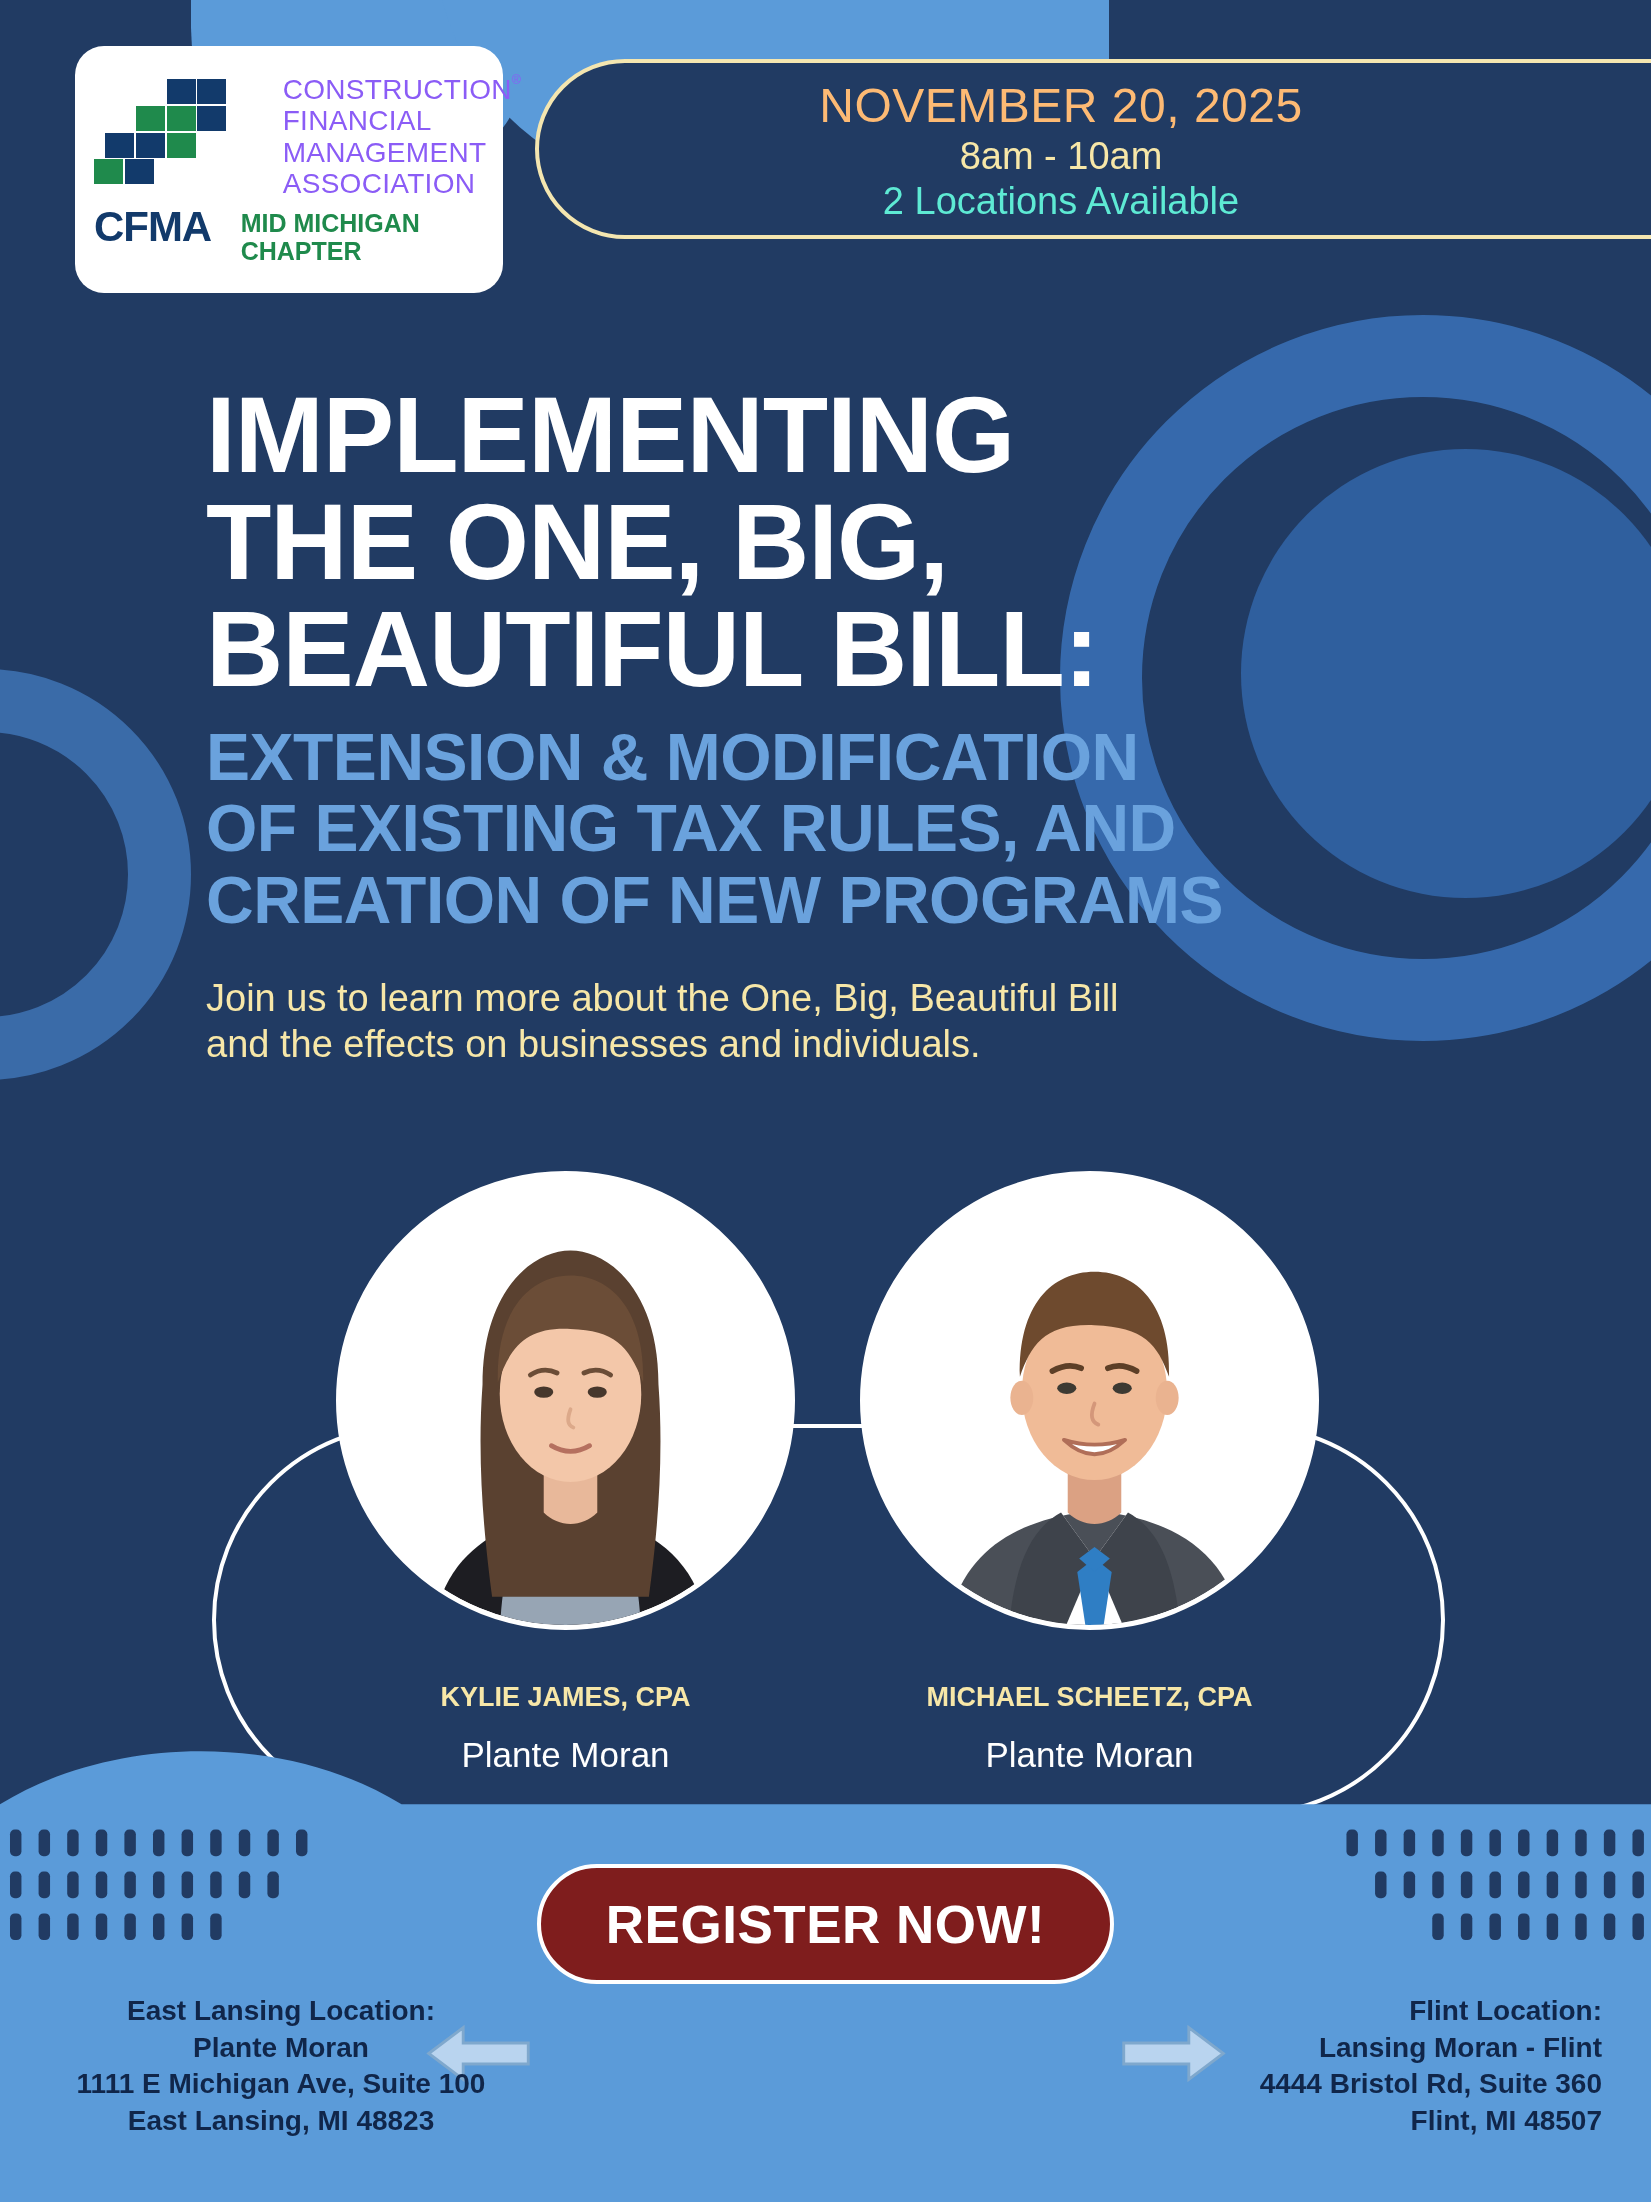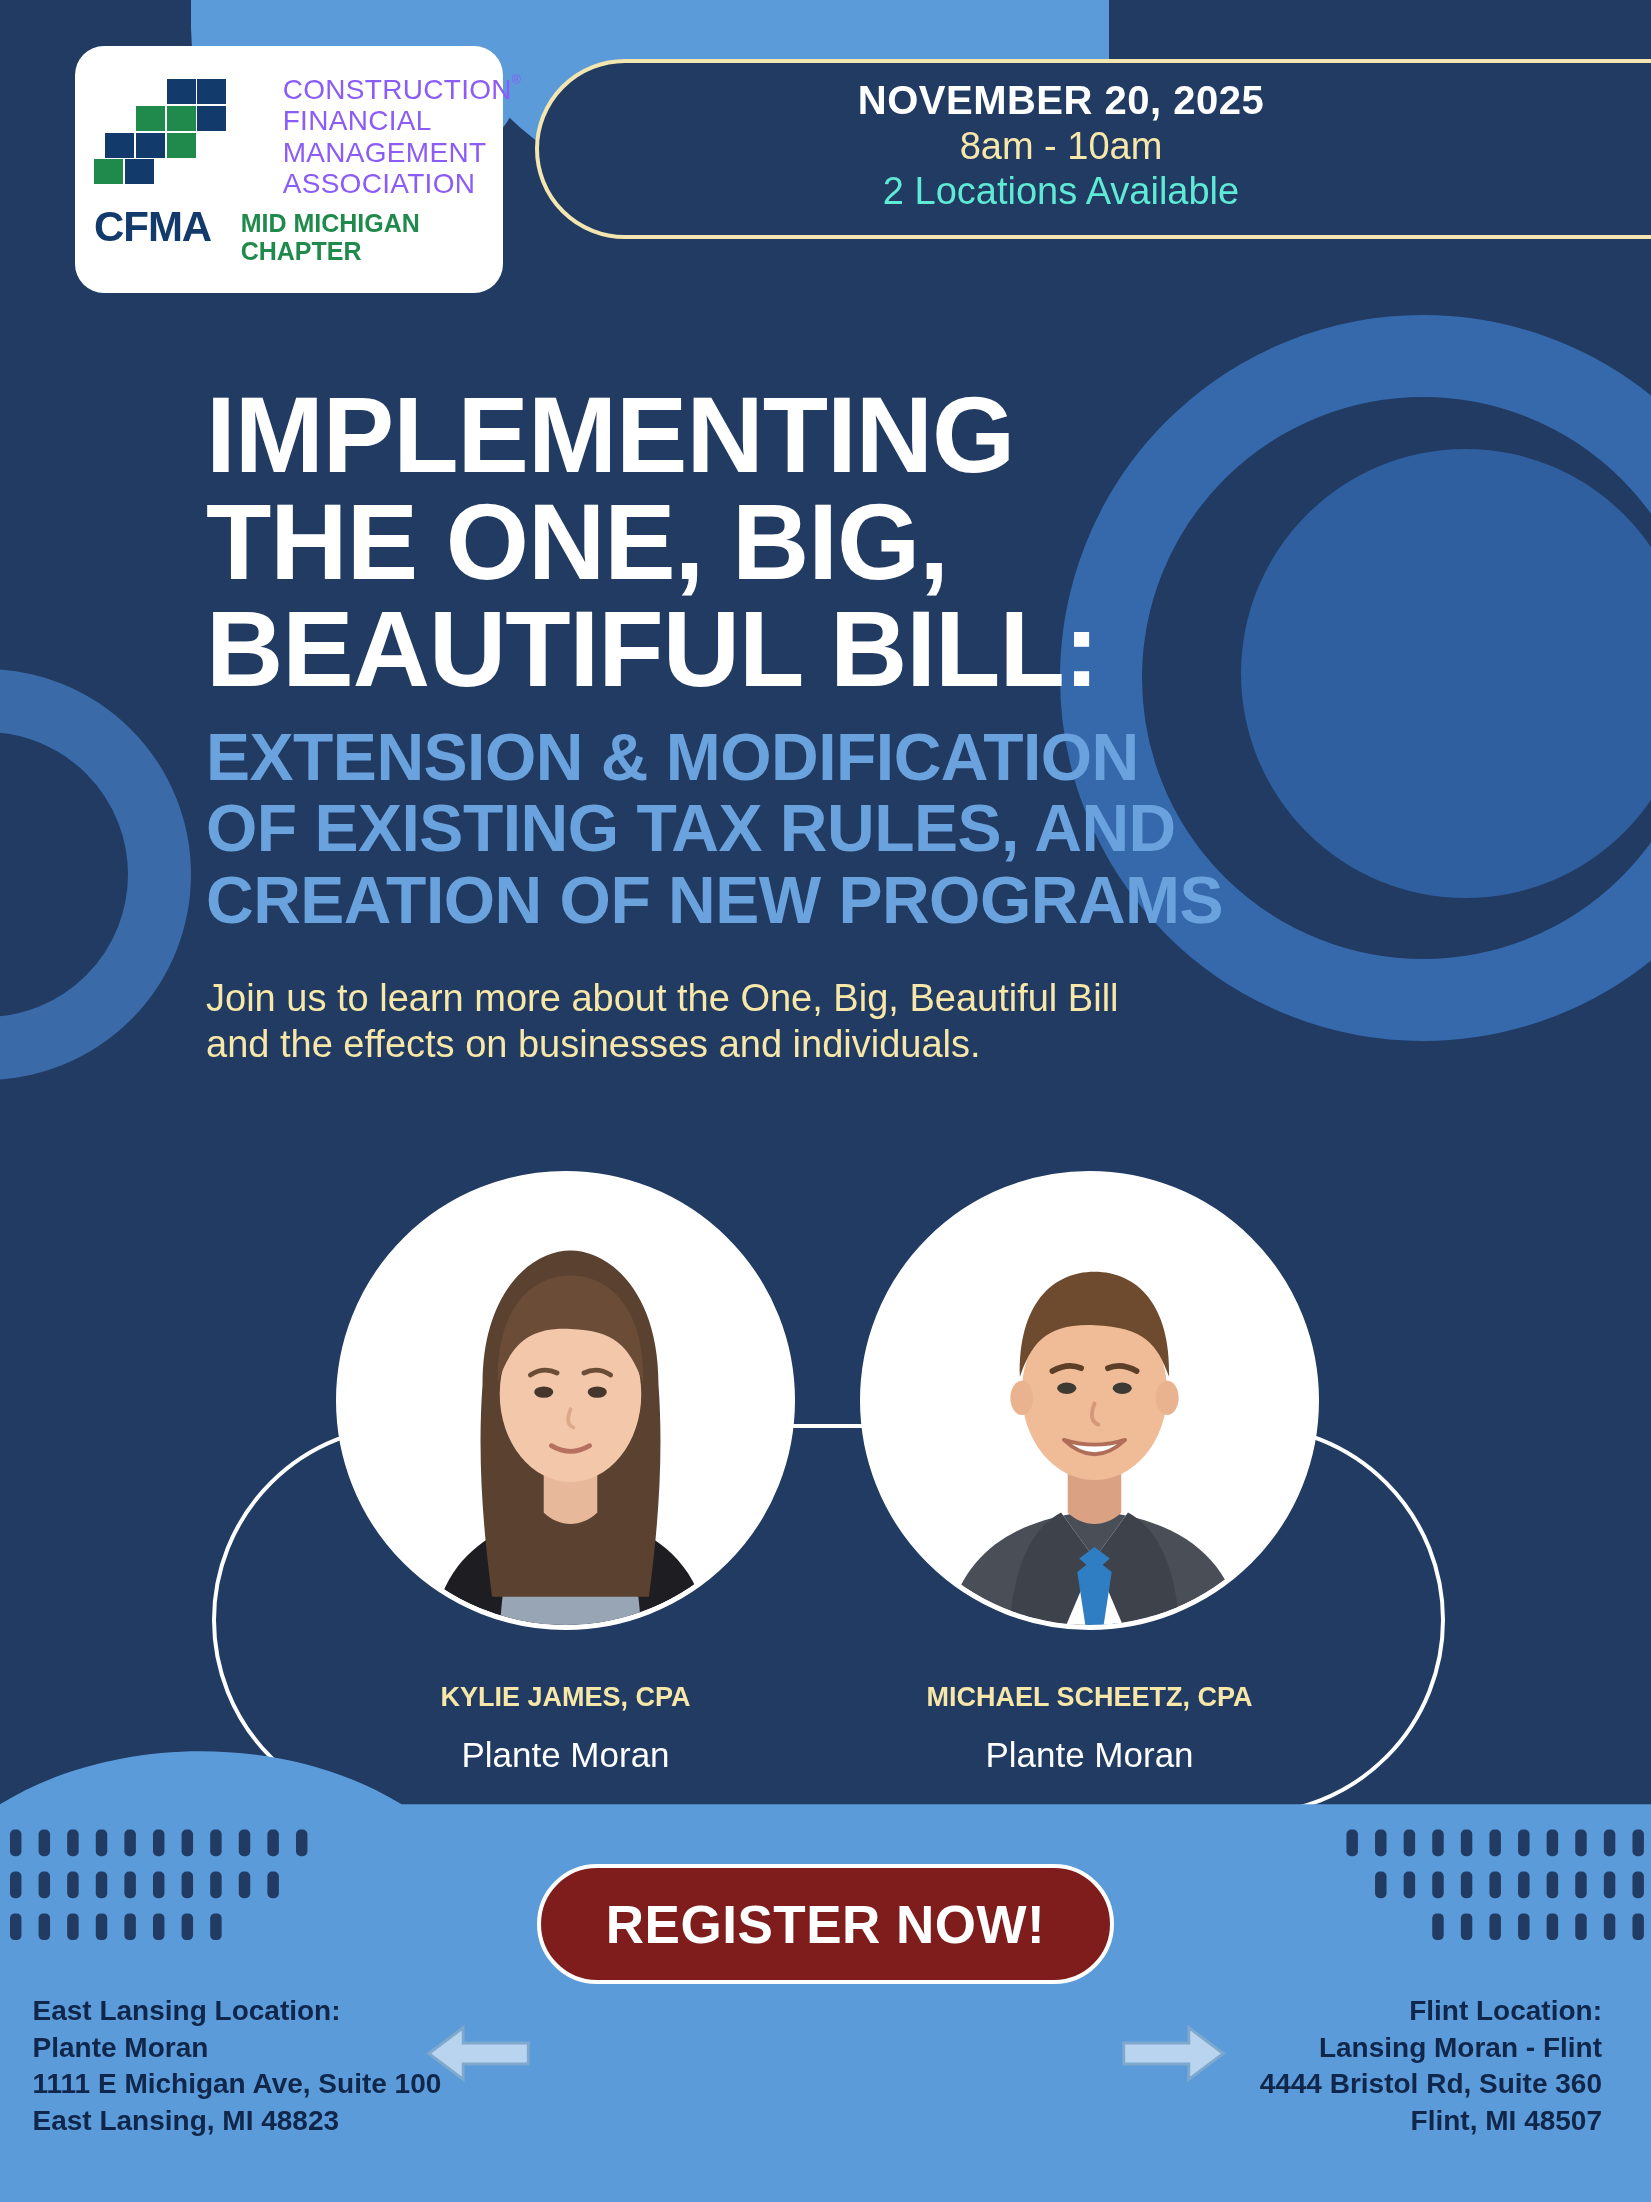--- a/index.html
+++ b/index.html
@@ -50,21 +50,21 @@
     width:1176px; height:180px;
     background:#213b63;
     border:4.8px solid #f4e6b0;
     border-radius:92px 0 0 92px;
     color:#f6e9b2;
     text-align:center;
     padding-top:15.3px;
     padding-right:124px;
   }
   .date-pill .d1 {
-    font-size:40px; font-weight:bold; letter-spacing:0.5px; color:#ffffff;
+    font-size:48px; font-weight:normal; letter-spacing:0.5px; color:#fdba74;
   }
   .date-pill .d2 { font-size:38px; color:#f7e7a8; margin-top:1.9px; }
   .date-pill .d3 { font-size:38px; color:#5eead4; margin-top:1.9px; }
 
   
   .logo-card {
     position:absolute; left:75px; top:46px;
     width:428px; height:247px;
     background:#fff; border-radius:29px;
     display:flex; align-items:center; padding:13.4px 17px;
@@ -154,21 +154,21 @@
 
   .select-note {
     position:absolute; left:539px; bottom:86px; width:574px;
     text-align:center; color:#10264a; font-weight:bold;
     font-size:30px; line-height:1.35;
   }
   .loc {
     position:absolute; bottom:63px;
     color:#10264a; font-weight:bold; font-size:28px; line-height:1.3;
   }
-  .loc-left { left:32.5px; text-align:left; width:497px; }
+  .loc-left { left:32.5px; text-align:center; width:497px; }
   .loc-right { right:50px; text-align:right; width:535px; }
 
   .arrow { position:absolute; bottom:115px; }
 </style>
 </head>
 <body>
 
 <div class="flyer">
 
   <div class="deco blob-top-left"></div>

